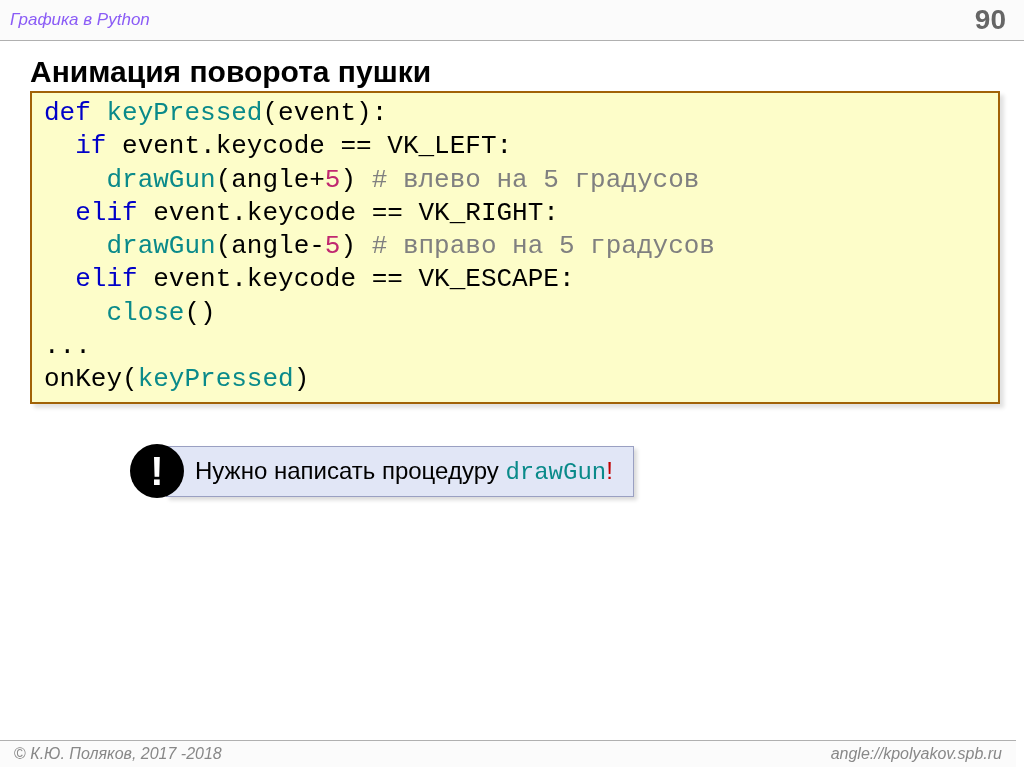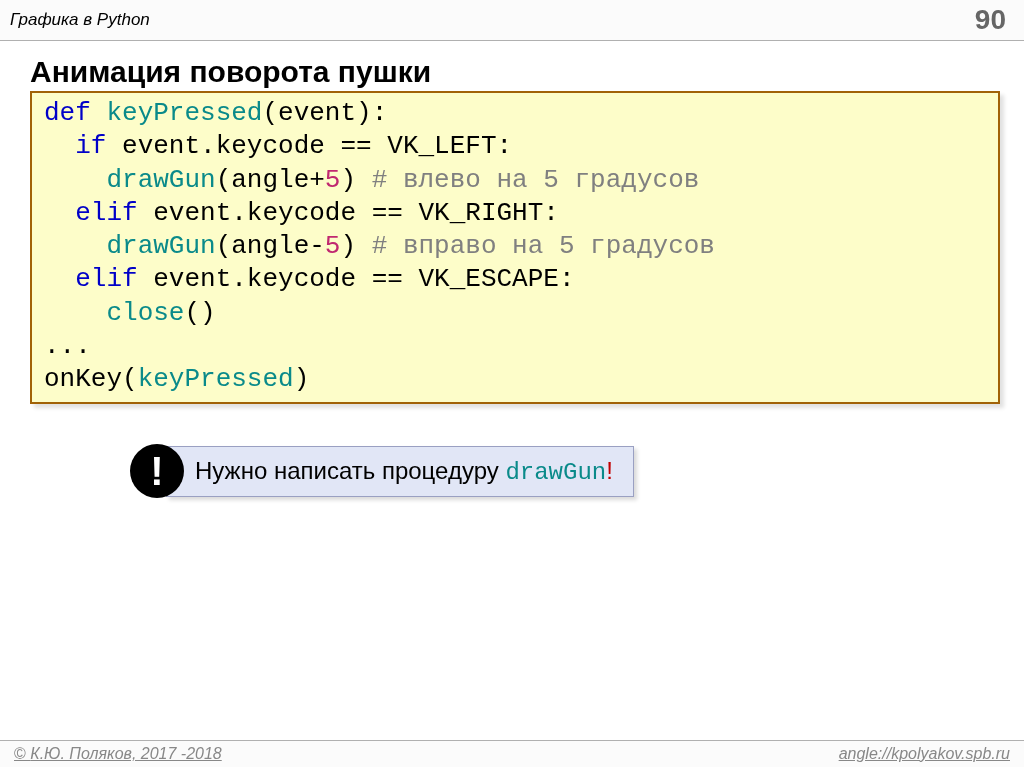--- a/index.html
+++ b/index.html
@@ -14,21 +14,21 @@
   .topbar {
     display: flex;
     justify-content: space-between;
     align-items: center;
     padding: 4px 18px 4px 10px;
     border-bottom: 1px solid #b0b0b0;
     background: #fbfbfb;
   }
   .topbar .left {
     font-style: italic;
-    color: #000000;
+    color: #8b5cf6;
     font-size: 17px;
     text-align: center;
   }
   .topbar .right {
     color: #666;
     font-weight: bold;
     font-size: 28px;
   }
   .title {
     font-size: 30px;
@@ -78,30 +78,29 @@
     box-shadow: 3px 3px 4px rgba(0,0,0,0.15);
     padding: 10px 20px 10px 28px;
     margin-left: -18px;
     font-size: 24px;
     color: #000;
   }
   .callout .mono { font-family: "Courier New", monospace; color: #0a8a8a; }
   .callout .excl { color: #c20000; }
   .footer {
     position: absolute;
-    left: 0; right: 0; bottom: 0;
+    left: 0; right: 8px; bottom: 0;
     border-top: 1px solid #b0b0b0;
     background: #fbfbfb;
     display: flex;
     justify-content: space-between;
     padding: 4px 14px;
     font-style: italic;
     color: #888;
     font-size: 16px;
-    text-decoration: underline;
   }
   .copyglyph { font-style: normal; }
 </style>
 </head>
 <body>
 
 <div class="topbar">
   <span class="left">Графика в Python</span>
   <span class="right">90</span>
 </div>

